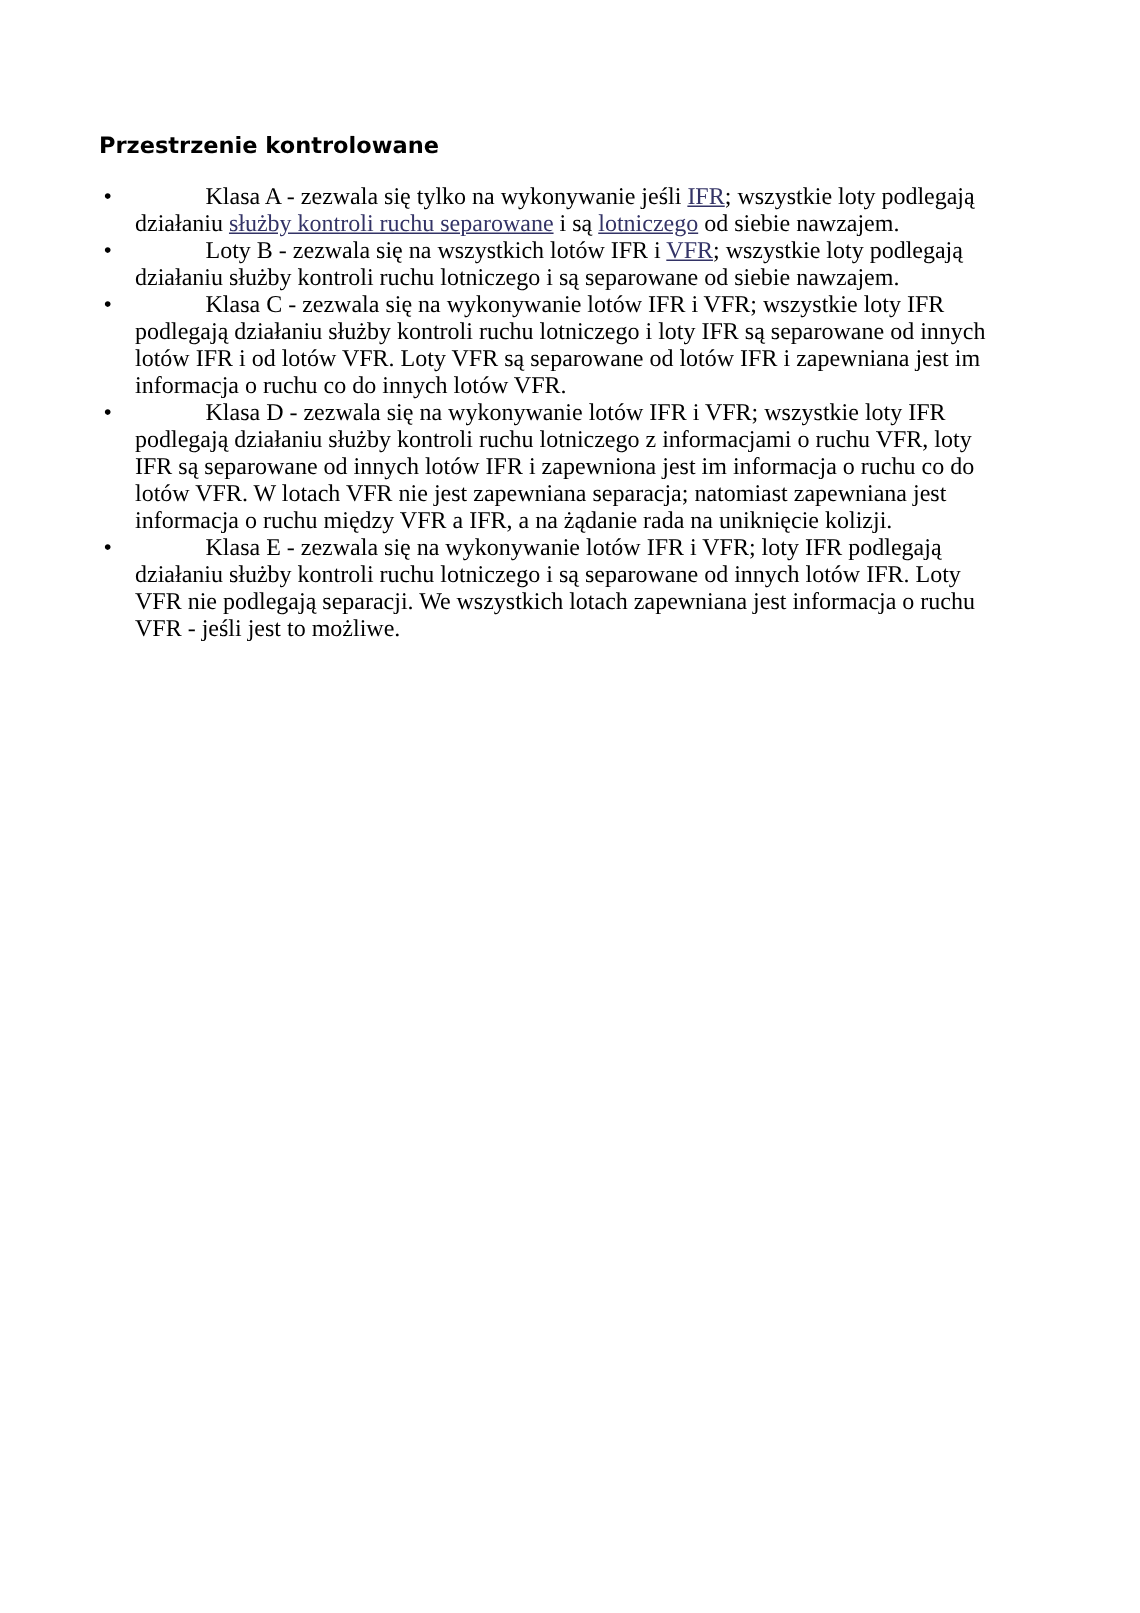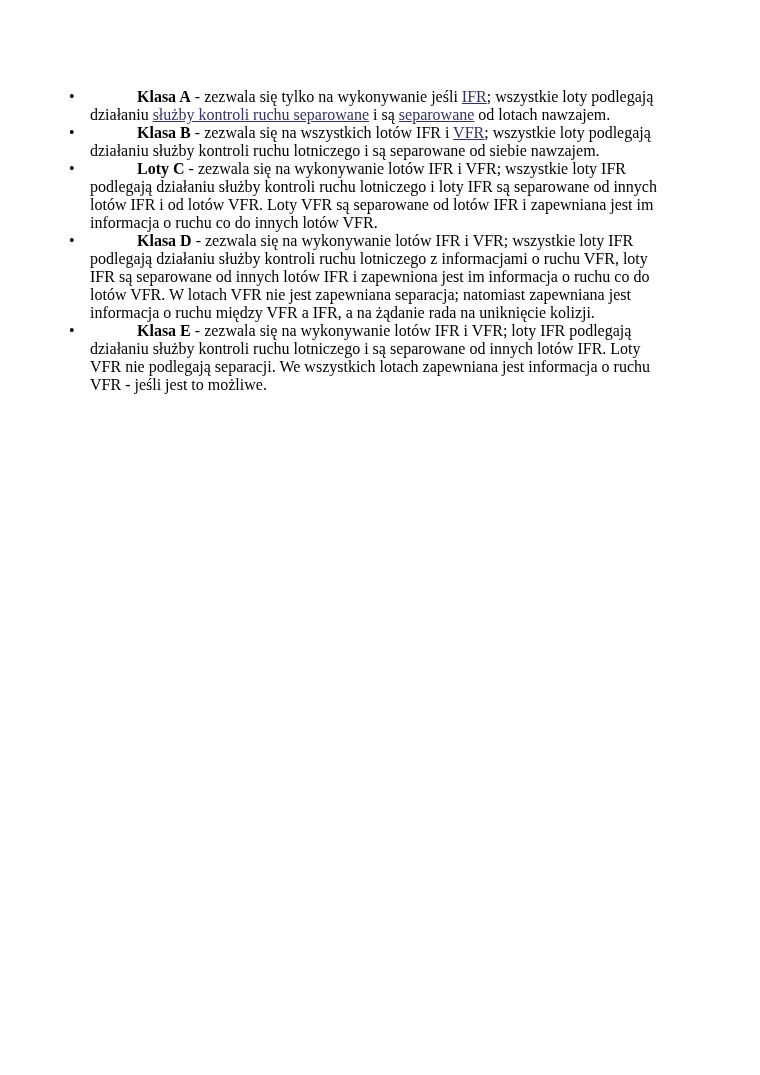--- a/index.html
+++ b/index.html
@@ -45,32 +45,33 @@
   }
   .bullet{
     position:absolute;
     left:-21px;
     top:0;
     text-indent:0;
     font-size:16px;
     line-height:18px;
   }
   li b{
-    font-weight:bold;
+    font-weight:normal;
   }
   a.doc-link{
     color:var(--link-color);
     cursor:pointer;
   }
 </style>
 </head>
 <body>
 
 <div class="page">
+  <h2 class="doc-heading">Przestrzenie kontrolowane</h2>
 
   <ul class="doc-list">
-      <li><span class="bullet">•</span><b>Klasa A</b><span> - zezwala się tylko na wykonywanie jeśli </span><a class="doc-link" href="#">IFR</a><span>; wszystkie loty podlegają działaniu </span><a class="doc-link" href="#">służby kontroli ruchu separowane</a><span> i są </span><a class="doc-link" href="#">separowane</a><span> od lotach nawzajem.</span></li>
-      <li><span class="bullet">•</span><b>Klasa B</b><span> - zezwala się na wszystkich lotów IFR i </span><a class="doc-link" href="#">VFR</a><span>; wszystkie loty podlegają działaniu służby kontroli ruchu lotniczego i są separowane od siebie nawzajem.</span></li>
-      <li><span class="bullet">•</span><b>Loty C</b><span> - zezwala się na wykonywanie lotów IFR i VFR; wszystkie loty IFR podlegają działaniu służby kontroli ruchu lotniczego i loty IFR są separowane od innych lotów IFR i od lotów VFR. Loty VFR są separowane od lotów IFR i zapewniana jest im informacja o ruchu co do innych lotów VFR.</span></li>
+      <li><span class="bullet">•</span><b>Klasa A</b><span> - zezwala się tylko na wykonywanie jeśli </span><a class="doc-link" href="#">IFR</a><span>; wszystkie loty podlegają działaniu </span><a class="doc-link" href="#">służby kontroli ruchu separowane</a><span> i są </span><a class="doc-link" href="#">lotniczego</a><span> od siebie nawzajem.</span></li>
+      <li><span class="bullet">•</span><b>Loty B</b><span> - zezwala się na wszystkich lotów IFR i </span><a class="doc-link" href="#">VFR</a><span>; wszystkie loty podlegają działaniu służby kontroli ruchu lotniczego i są separowane od siebie nawzajem.</span></li>
+      <li><span class="bullet">•</span><b>Klasa C</b><span> - zezwala się na wykonywanie lotów IFR i VFR; wszystkie loty IFR podlegają działaniu służby kontroli ruchu lotniczego i loty IFR są separowane od innych lotów IFR i od lotów VFR. Loty VFR są separowane od lotów IFR i zapewniana jest im informacja o ruchu co do innych lotów VFR.</span></li>
       <li><span class="bullet">•</span><b>Klasa D</b><span> - zezwala się na wykonywanie lotów IFR i VFR; wszystkie loty IFR podlegają działaniu służby kontroli ruchu lotniczego z informacjami o ruchu VFR, loty IFR są separowane od innych lotów IFR i zapewniona jest im informacja o ruchu co do lotów VFR. W lotach VFR nie jest zapewniana separacja; natomiast zapewniana jest informacja o ruchu między VFR a IFR, a na żądanie rada na uniknięcie kolizji.</span></li>
       <li><span class="bullet">•</span><b>Klasa E</b><span> - zezwala się na wykonywanie lotów IFR i VFR; loty IFR podlegają działaniu służby kontroli ruchu lotniczego i są separowane od innych lotów IFR. Loty VFR nie podlegają separacji. We wszystkich lotach zapewniana jest informacja o ruchu VFR - jeśli jest to możliwe.</span></li>
     </ul>
 </div>
 
 </body></html>

